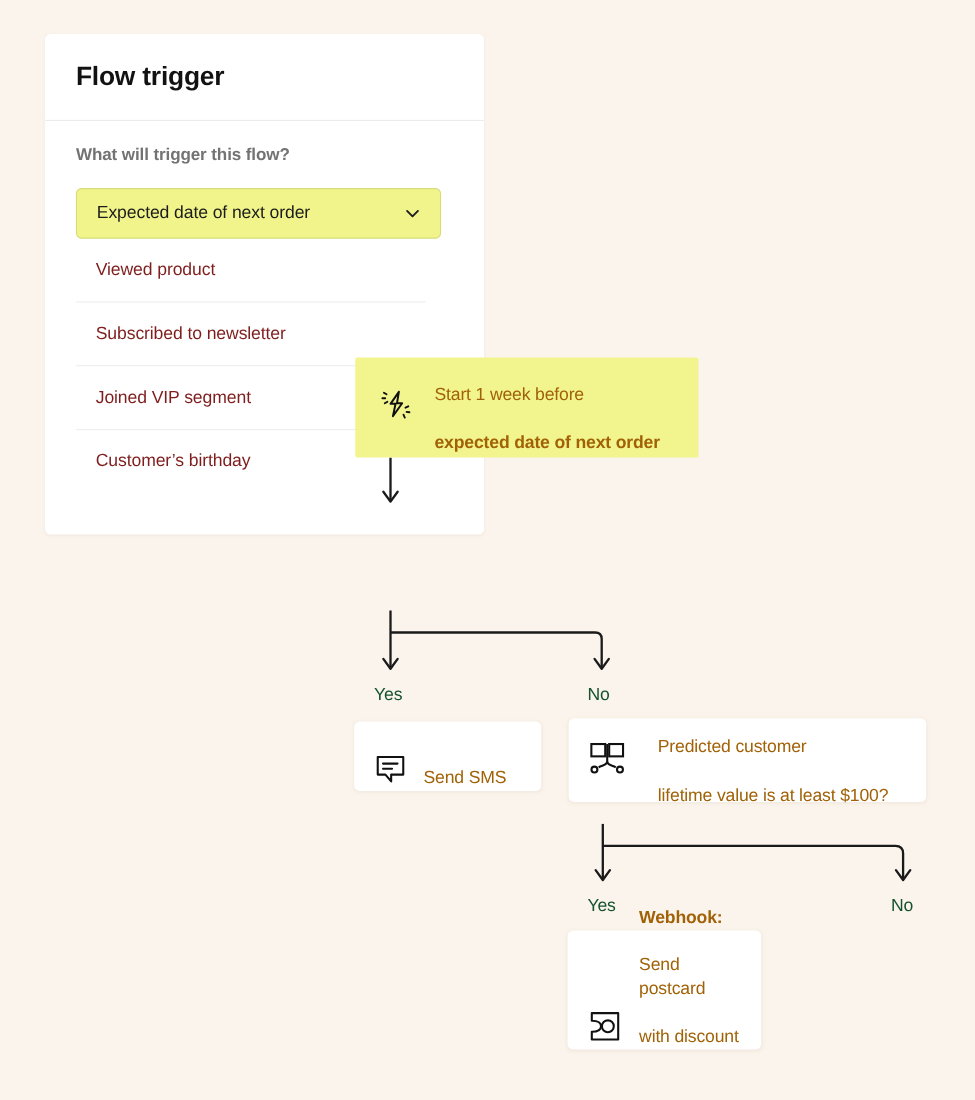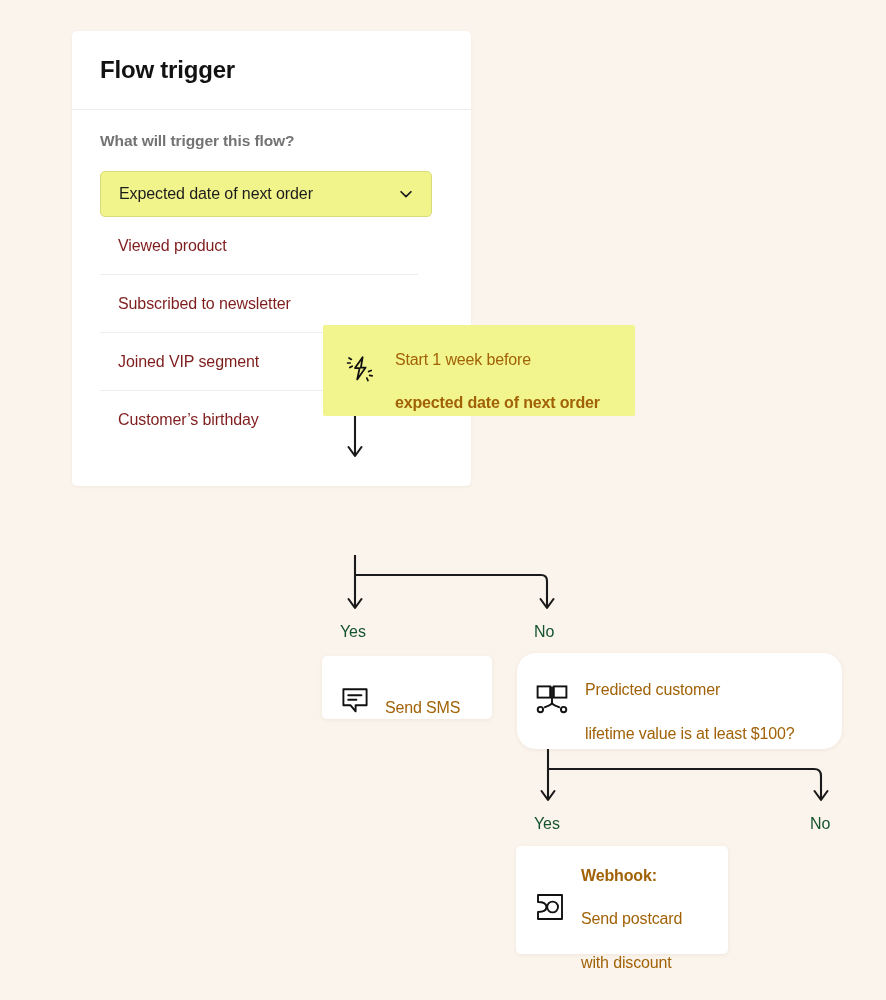--- a/index.html
+++ b/index.html
@@ -28,21 +28,20 @@
   .panel {
     position: absolute;
     left: 41px;
     top: 31px;
     width: 399px;
     height: 455px;
     background: #FFFFFF;
     border-radius: 5px;
     box-shadow: 0 1px 3px rgba(120, 100, 80, 0.07);
     overflow: hidden;
-    margin-left: 31px;
   }
   .panel-header {
     height: 79px;
     box-sizing: border-box;
     padding: 0 28px;
     display: flex;
     align-items: center;
     border-bottom: 1px solid #ECECEC;
   }
   .panel-title {
@@ -158,34 +157,33 @@
     height: 63px;
     padding: 0 18px 0 18px;
     gap: 15px;
     align-items: flex-end;
   }
   
   #node-clv {
     left: 517px;
     top: 653px;
     width: 325px;
-    height: 96px;
+    height: 76px;
     padding: 0 18px 0 18px;
-    gap: 16px;
-    border-radius: 19px;
+    gap: 29px;
   }
   
   #node-webhook {
     left: 516px;
     top: 846px;
-    width: 212px;
+    width: 176px;
     height: 108px;
     padding: 0 18px 0 18px;
     gap: 15px;
-    align-items: center;
+    align-items: flex-end;
   }
   #node-webhook .node-icon { margin-top: 18px; }
   #node-webhook .node-text { margin-top: 16px; }
 
   
   .connector {
     position: absolute;
     pointer-events: none;
   }
   .branch-label {

